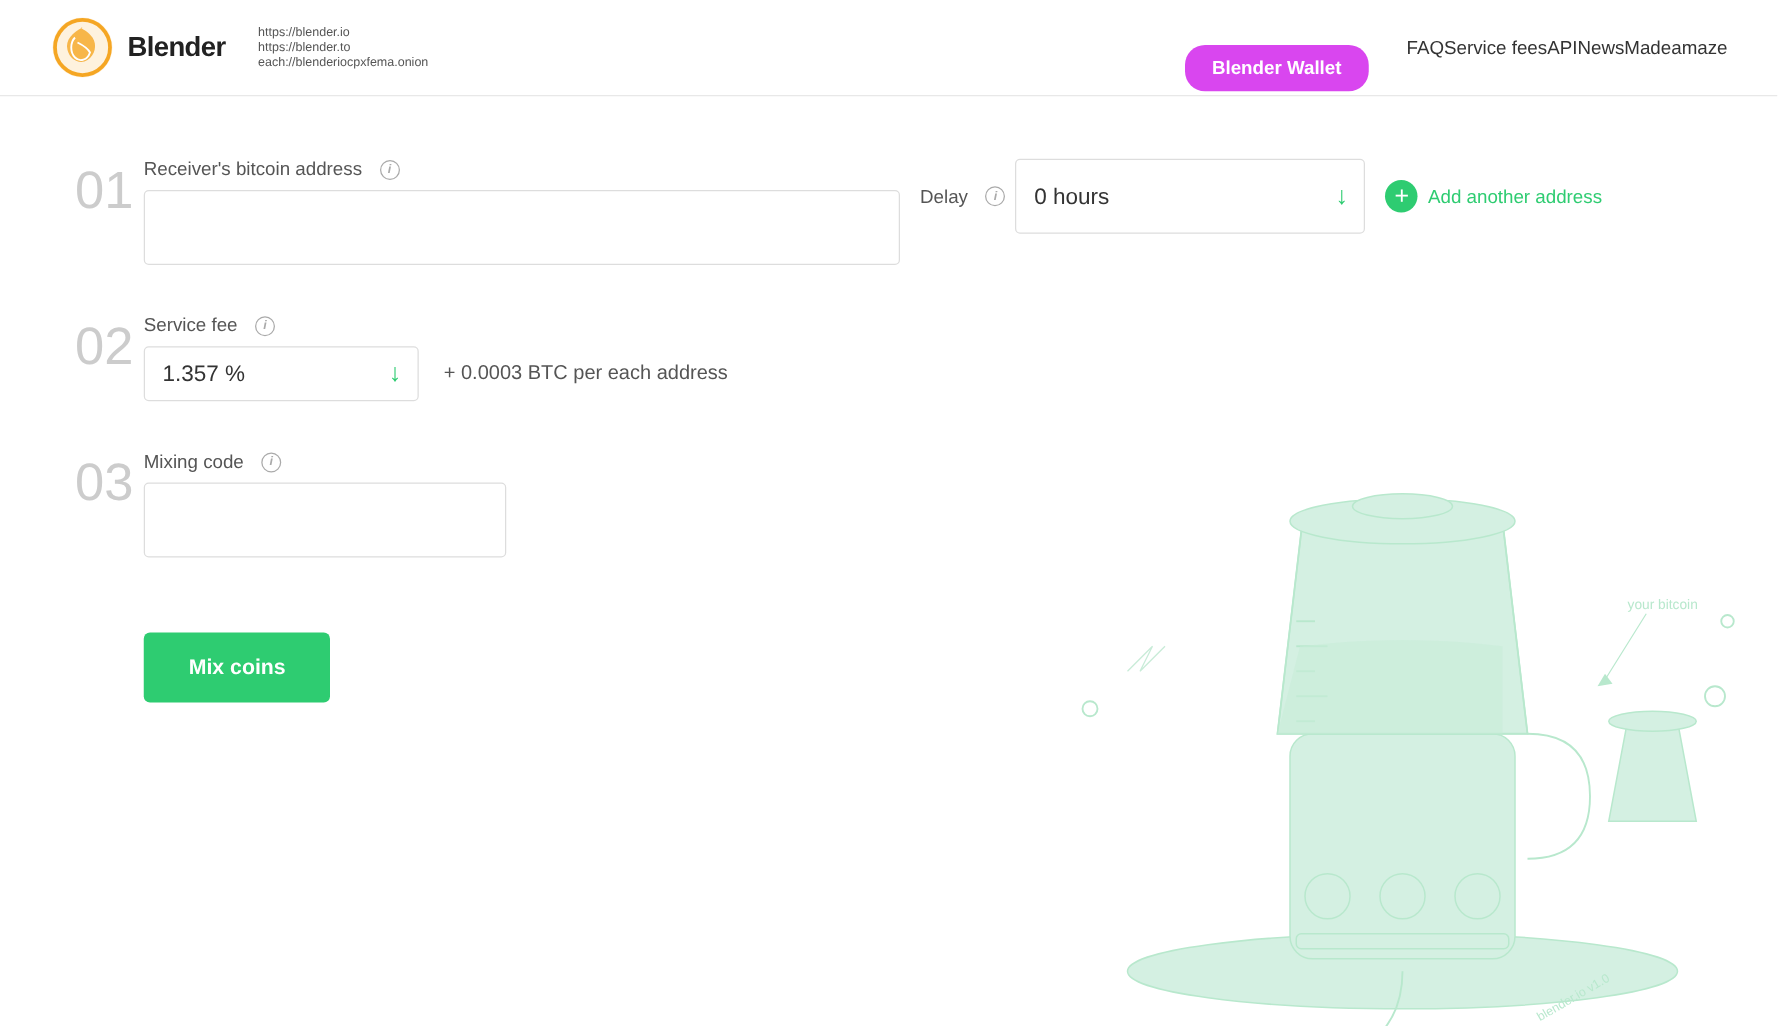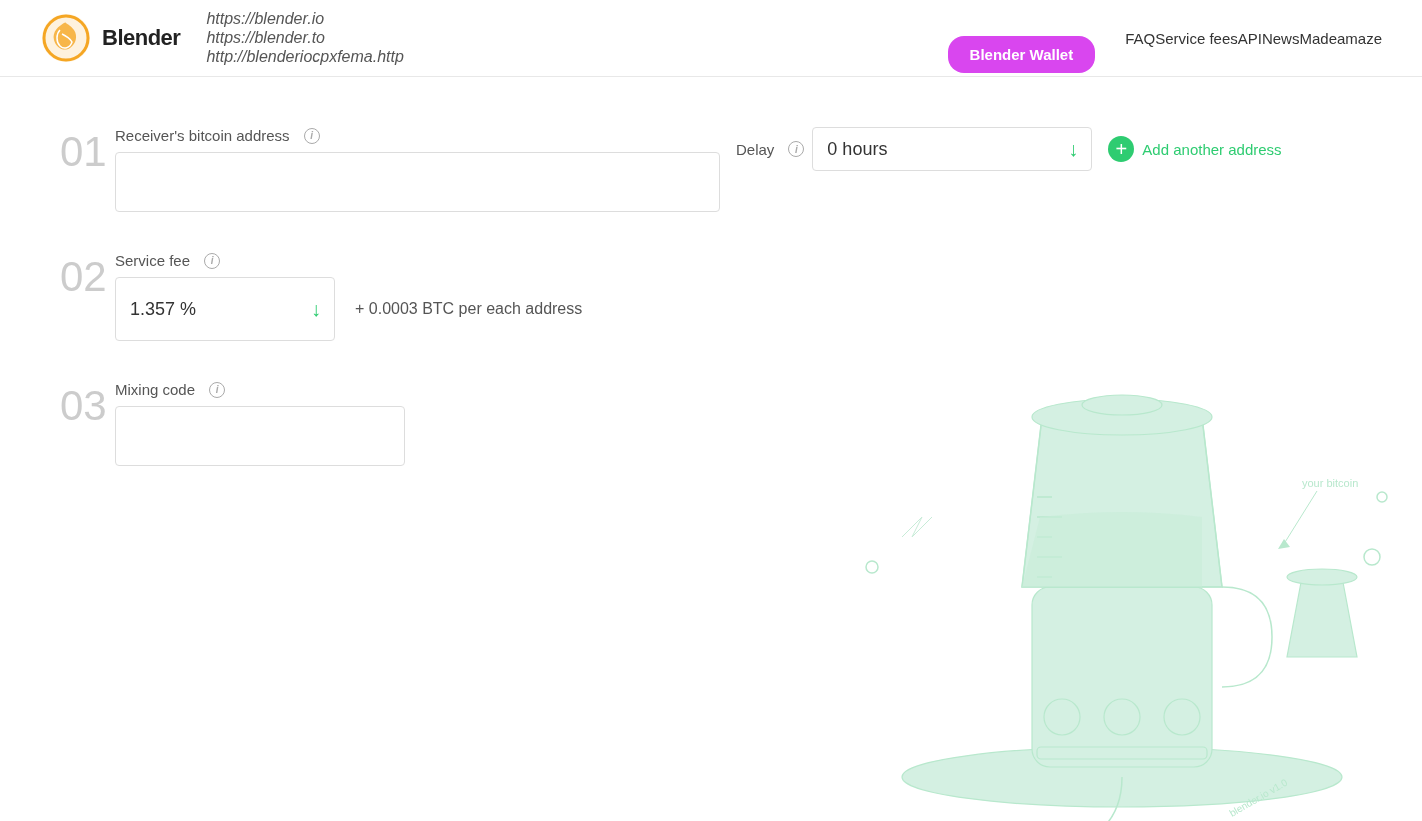--- a/index.html
+++ b/index.html
@@ -30,24 +30,23 @@
       color: #222;
       letter-spacing: -0.5px;
     }
     .logo-urls {
       display: flex;
       flex-direction: column;
       margin-left: 16px;
       gap: 1px;
     }
     .logo-url {
-      font-size: 16px;
+      font-size: 10px;
       color: #555;
       text-decoration: none;
-      font-style: italic;
     }
     .header-spacer { flex: 1; }
     .blender-wallet-btn {
       background: #d946ef;
       color: #fff;
       border: none;
       padding: 10px 22px;
       font-size: 15px;
       font-weight: 600;
       border-radius: 16px;
@@ -123,88 +122,88 @@
       font-size: 15px;
       outline: none;
     }
     .delay-select-wrapper {
       position: relative;
       display: flex;
       align-items: center;
     }
     .delay-select-box {
       width: 280px;
+      height: 60px;
+      border: 1.5px solid #ddd;
+      border-radius: 4px;
+      padding: 0 44px 0 14px;
+      font-size: 18px;
+      color: #333;
+      appearance: none;
+      background: #fff;
+      cursor: pointer;
+      outline: none;
+    }
+    .delay-arrow {
+      position: absolute;
+      right: 14px;
+      color: #2ecc71;
+      font-size: 20px;
+      pointer-events: none;
+    }
+    .add-address-btn {
+      display: flex;
+      align-items: center;
+      gap: 8px;
+      color: #2ecc71;
+      font-size: 15px;
+      cursor: pointer;
+      white-space: nowrap;
+      background: none;
+      border: none;
+    }
+    .add-icon {
+      width: 26px;
+      height: 26px;
+      border-radius: 50%;
+      background: #2ecc71;
+      color: #fff;
+      display: flex;
+      align-items: center;
+      justify-content: center;
+      font-size: 20px;
+      font-weight: 300;
+      line-height: 1;
+      flex-shrink: 0;
+    }
+
+    
+    .step02-fields {
+      display: flex;
+      align-items: center;
+      gap: 20px;
+    }
+    .service-fee-select-wrapper {
+      position: relative;
+      display: inline-flex;
+      align-items: center;
+    }
+    .service-fee-select {
+      width: 220px;
       height: 44px;
       border: 1.5px solid #ddd;
       border-radius: 4px;
       padding: 0 44px 0 14px;
       font-size: 18px;
       color: #333;
       appearance: none;
       background: #fff;
       cursor: pointer;
       outline: none;
     }
-    .delay-arrow {
-      position: absolute;
-      right: 14px;
-      color: #2ecc71;
-      font-size: 20px;
-      pointer-events: none;
-    }
-    .add-address-btn {
-      display: flex;
-      align-items: center;
-      gap: 8px;
-      color: #2ecc71;
-      font-size: 15px;
-      cursor: pointer;
-      white-space: nowrap;
-      background: none;
-      border: none;
-    }
-    .add-icon {
-      width: 26px;
-      height: 26px;
-      border-radius: 50%;
-      background: #2ecc71;
-      color: #fff;
-      display: flex;
-      align-items: center;
-      justify-content: center;
-      font-size: 20px;
-      font-weight: 300;
-      line-height: 1;
-      flex-shrink: 0;
-    }
-
-    
-    .step02-fields {
-      display: flex;
-      align-items: center;
-      gap: 20px;
-    }
-    .service-fee-select-wrapper {
-      position: relative;
-      display: inline-flex;
-      align-items: center;
-    }
-    .service-fee-select {
-      width: 220px;
-      height: 64px;
-      border: 1.5px solid #ddd;
-      border-radius: 4px;
-      padding: 0 44px 0 14px;
-      font-size: 18px;
-      color: #333;
-      appearance: none;
-      background: #fff;
-      cursor: pointer;
-      outline: none;
-    }
     .fee-arrow {
       position: absolute;
       right: 14px;
       color: #2ecc71;
       font-size: 20px;
       pointer-events: none;
     }
     .fee-note {
       font-size: 16px;
       color: #555;
@@ -261,21 +260,21 @@
       <circle cx="26" cy="26" r="24" fill="#f5a623" opacity="0.15"></circle>
       <circle cx="26" cy="26" r="22" fill="none" stroke="#f5a623" stroke-width="3"></circle>
 
       <path d="M26 10 C18 14 12 20 14 28 C16 36 24 40 30 36 C36 32 38 24 34 18 C30 12 22 10 26 10Z" fill="#f5a623" opacity="0.8"></path>
       <path d="M20 18 C16 22 16 30 20 34 C24 38 30 36 32 30 C30 26 26 24 22 22" fill="none" stroke="#fff" stroke-width="1.5"></path>
     </svg>
     <span class="logo-text">Blender</span>
     <div class="logo-urls">
       <a class="logo-url">https://blender.io</a>
       <a class="logo-url">https://blender.to</a>
-      <a class="logo-url">http://blenderiocpxfema.http</a>
+      <a class="logo-url">each://blenderiocpxfema.onion</a>
     </div>
   </div>
   <div class="header-spacer"></div>
   <button class="blender-wallet-btn">Blender Wallet</button>
   <nav class="nav">
     <a class="nav-link">FAQ</a>
     <a class="nav-link">Service fees</a>
     <a class="nav-link">API</a>
     <a class="nav-link">News</a>
     <a class="nav-link">Madeamaze</a>
@@ -405,14 +404,17 @@
     <div class="step-number">03</div>
     <div class="step-content">
       <div class="inline-label" style="margin-bottom:8px;">
         <span>Mixing code</span>
         <span class="info-icon">i</span>
       </div>
       <input type="text" class="mixing-code-input" value="" style="">
     </div>
   </div>
 
+  <div style="padding-left: 55px; margin-top: 10px;">
+    <button class="mix-coins-btn">Mix coins</button>
+  </div>
 
 </main>
 
 </body></html>

